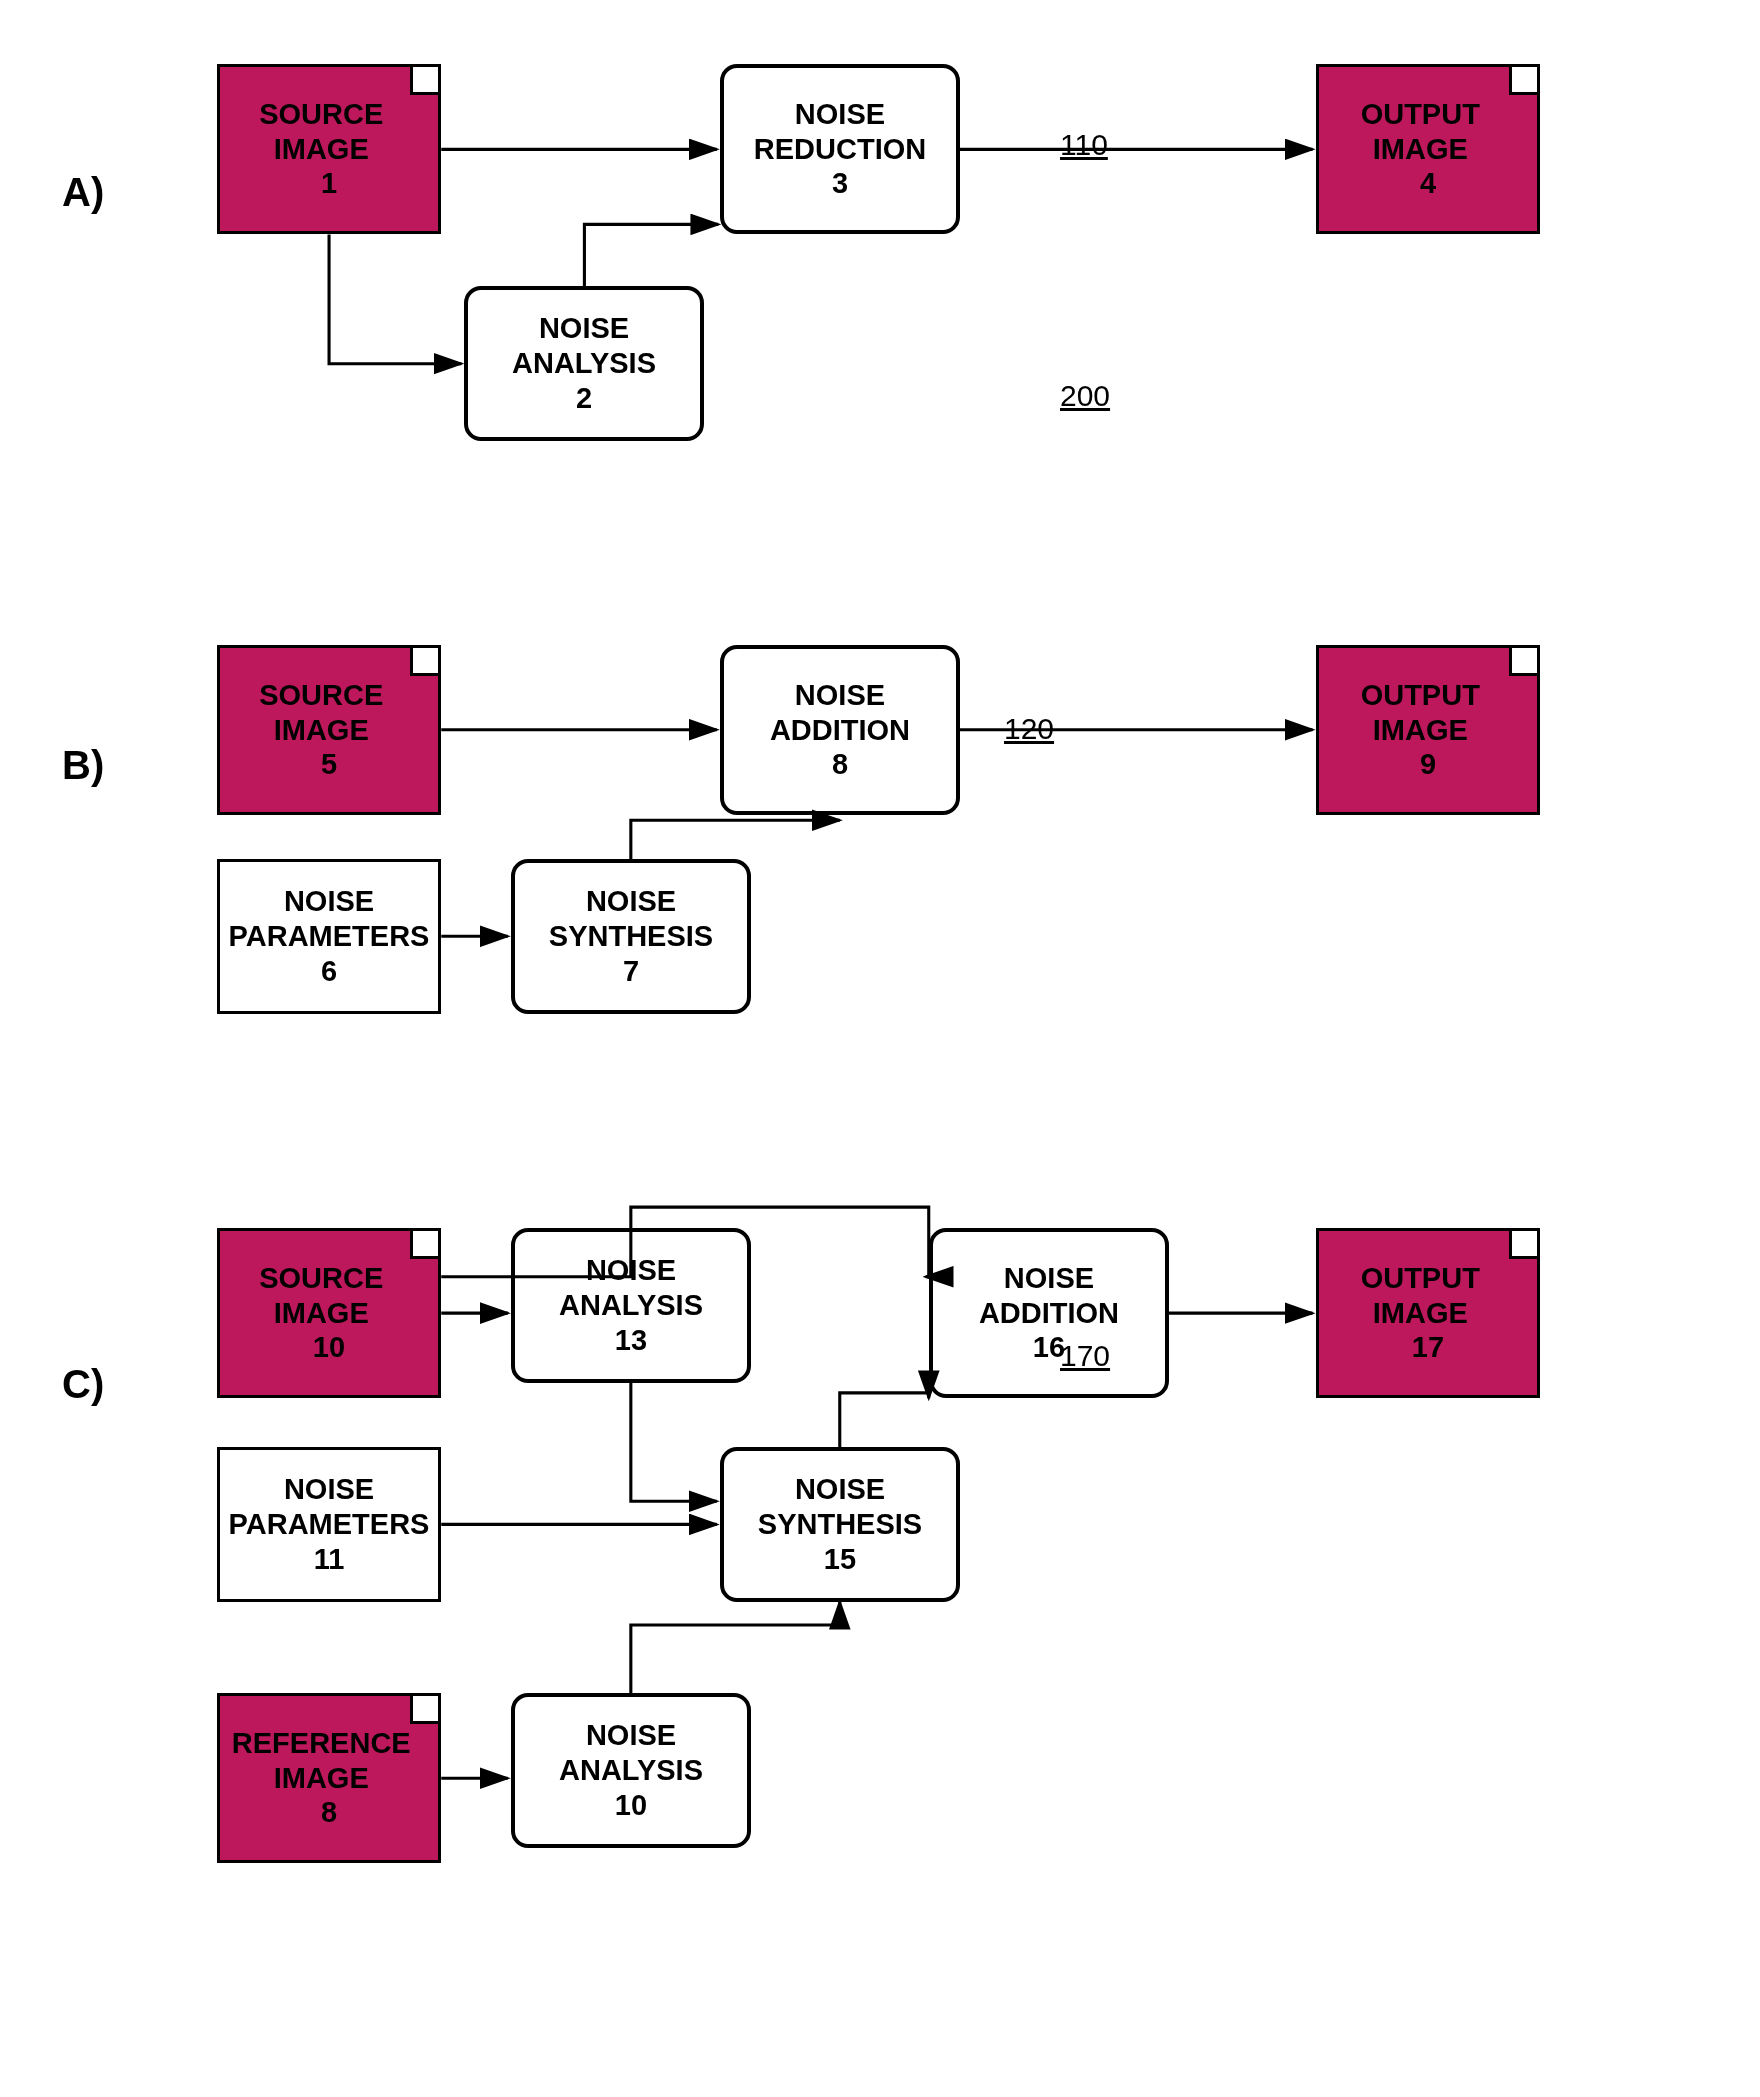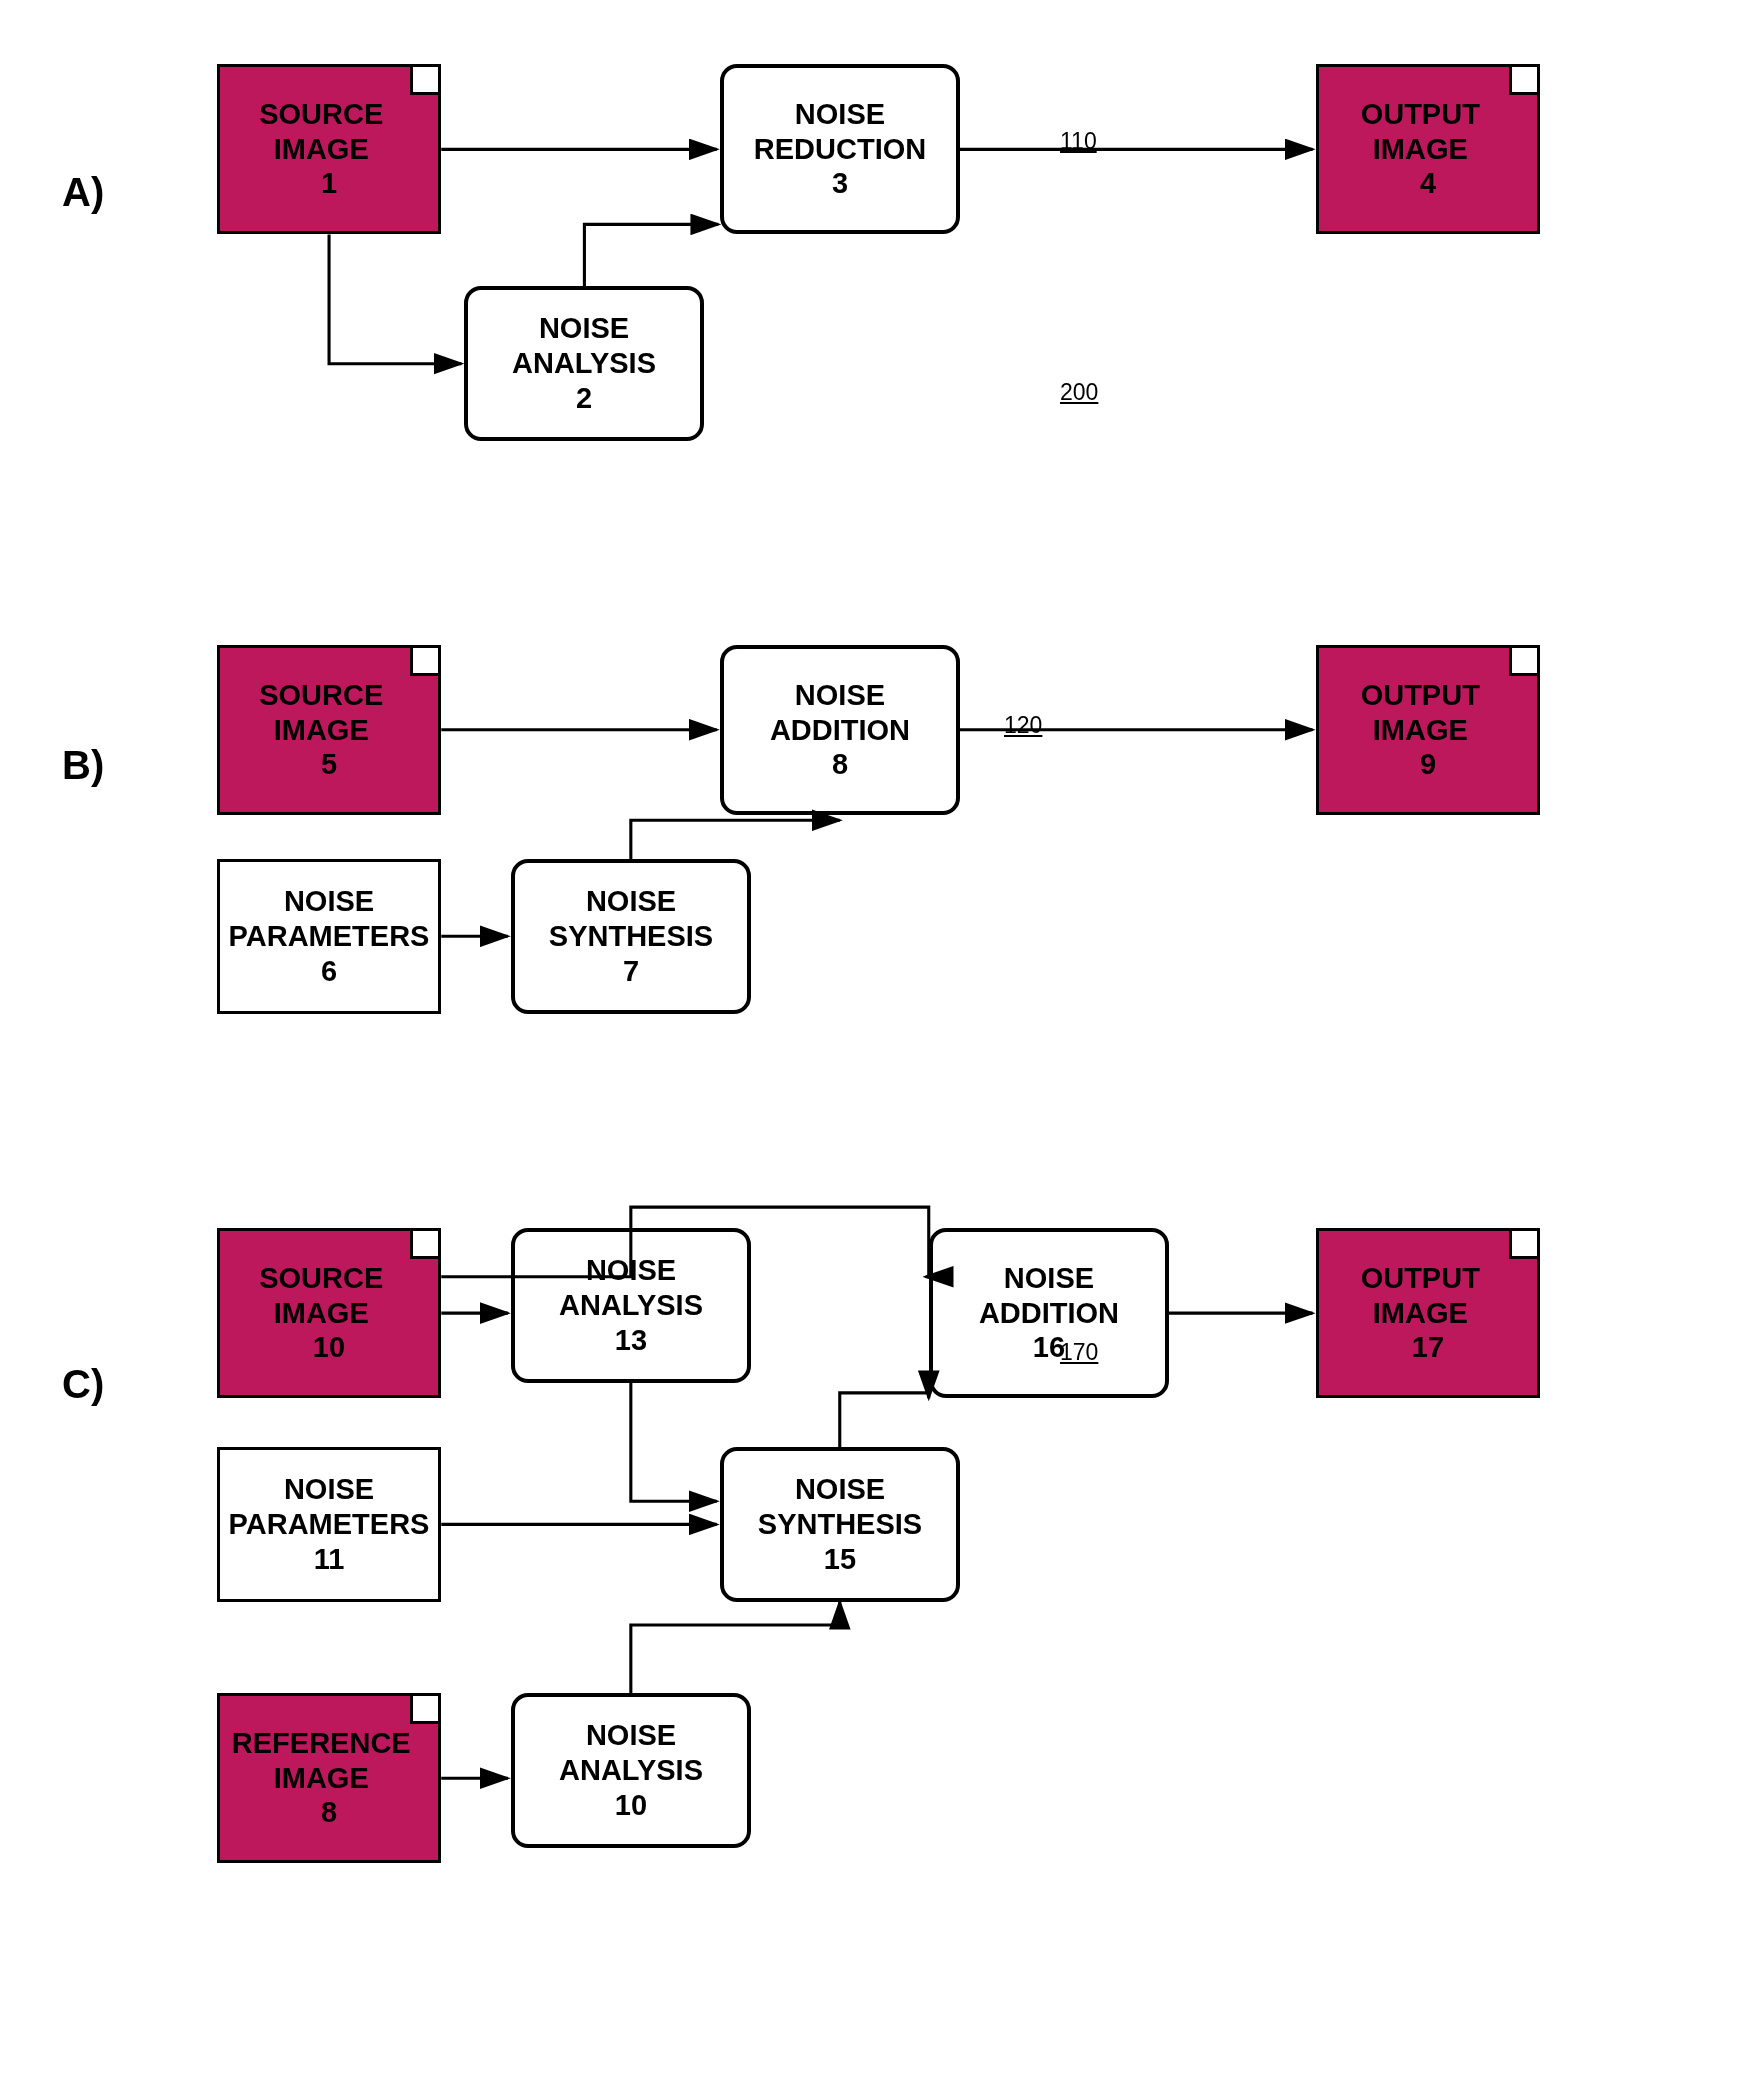--- a/index.html
+++ b/index.html
@@ -86,21 +86,21 @@
       position: absolute;
       font-size: 43px;
       font-weight: bold;
       font-family: Arial, sans-serif;
       text-align: center;
     }
 
     
     .ref-label {
       position: absolute;
-      font-size: 23px;
+      font-size: 30px;
       font-family: Arial, sans-serif;
       font-weight: normal;
       text-decoration: underline;
     }
   </style>
 </head>
 <body>
 
 <div class="diagram-container">
 

